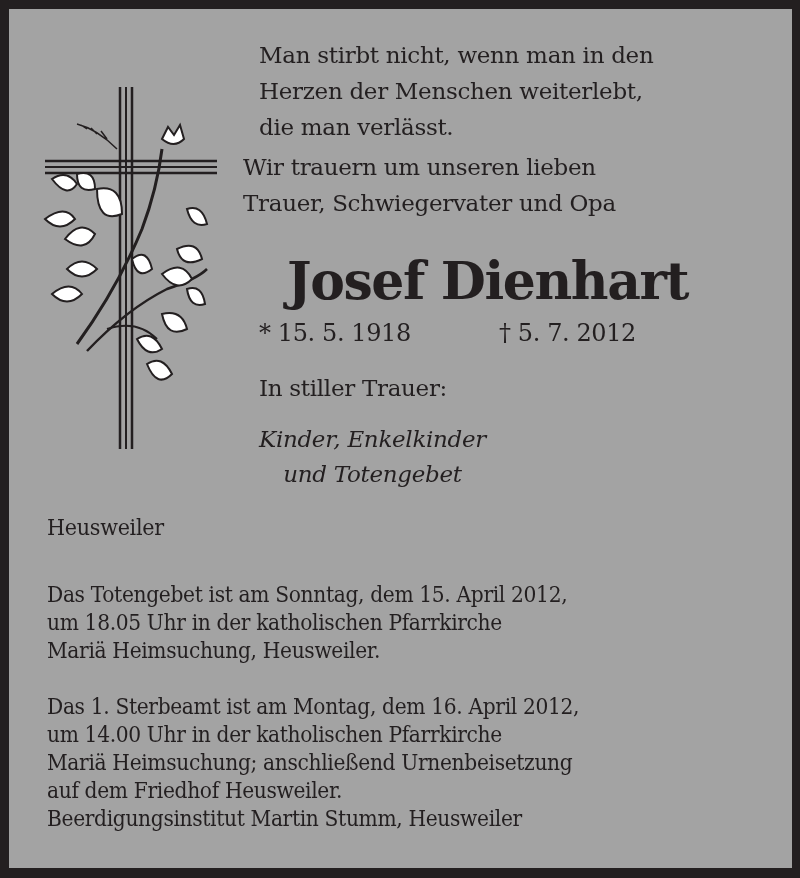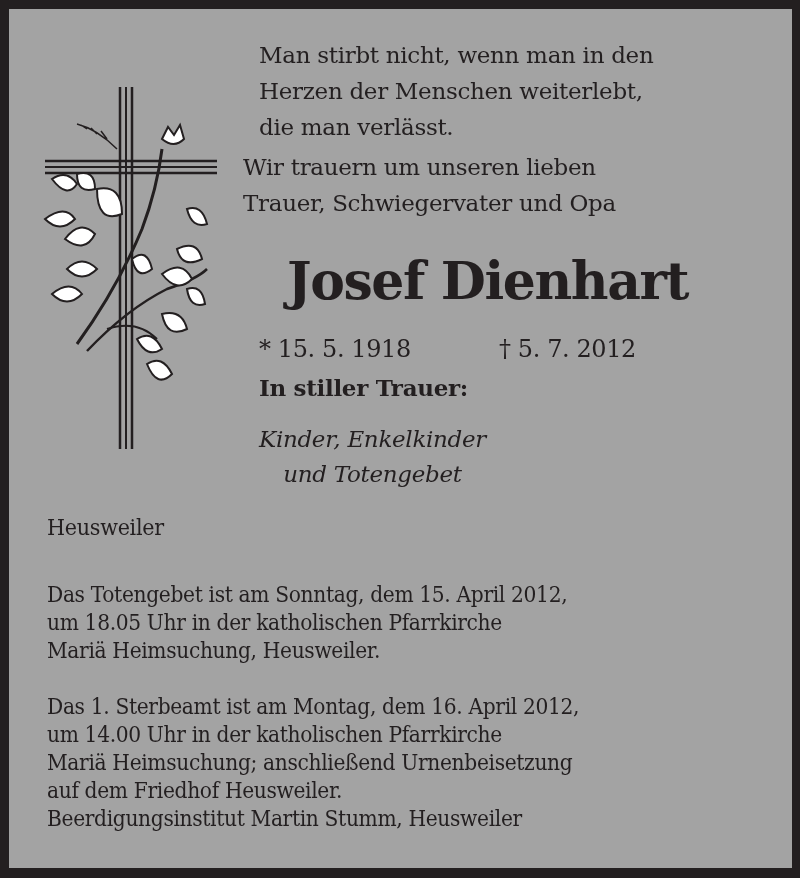--- a/index.html
+++ b/index.html
@@ -4,22 +4,22 @@
 <style>
   html, body { margin:0; padding:0; }
   body { width:800px; height:878px; background:#231f20; position:relative; overflow:hidden; }
   .sheet { position:absolute; left:9px; top:9px; width:783px; height:859px; background:#a3a3a3; }
   .txt { position:absolute; font-family:"DejaVu Serif", serif; color:#231f20; white-space:nowrap; }
   .quote { left:250px; top:28px; font-size:23px; line-height:36px; letter-spacing:-0.3px; }
   .intro { left:234px; top:140px; font-size:23px; line-height:36px; letter-spacing:-0.3px; }
   .name { left:248px; top:242px; font-size:52px; line-height:60px; font-weight:bold; letter-spacing:-1.4px;margin-left:30px; }
   .dates { left:250px; top:307px; font-size:24px; line-height:34px; letter-spacing:-0.4px; }
   .dates span { display:inline-block; }
-  .birth { width:240px;margin-top:16px; }
-  .grief { left:250px; top:362px; font-size:23px; line-height:34px; letter-spacing:-0.3px;font-weight:bold; }
+  .birth { width:240px; }
+  .grief { left:250px; top:362px; font-size:23px; line-height:34px; letter-spacing:-0.3px; }
   .mourners { left:250px; top:413px; font-size:23px; line-height:35px; font-style:italic; letter-spacing:-0.3px;text-align:center; }
   .place { left:38px; top:501px; font-size:23px; line-height:34px; letter-spacing:-0.3px; transform:scaleX(0.9); transform-origin:left; }
   .block { left:38px; font-size:23px; line-height:28px; letter-spacing:-0.4px; transform:scaleX(0.88); transform-origin:left; }
   .b1 { top:571px; }
   .b2 { top:683px; }
   .cross { position:absolute; left:28px; top:70px; width:185px; height:375px; }
   .line { display:block; }
 </style>
 </head>
 <body>

